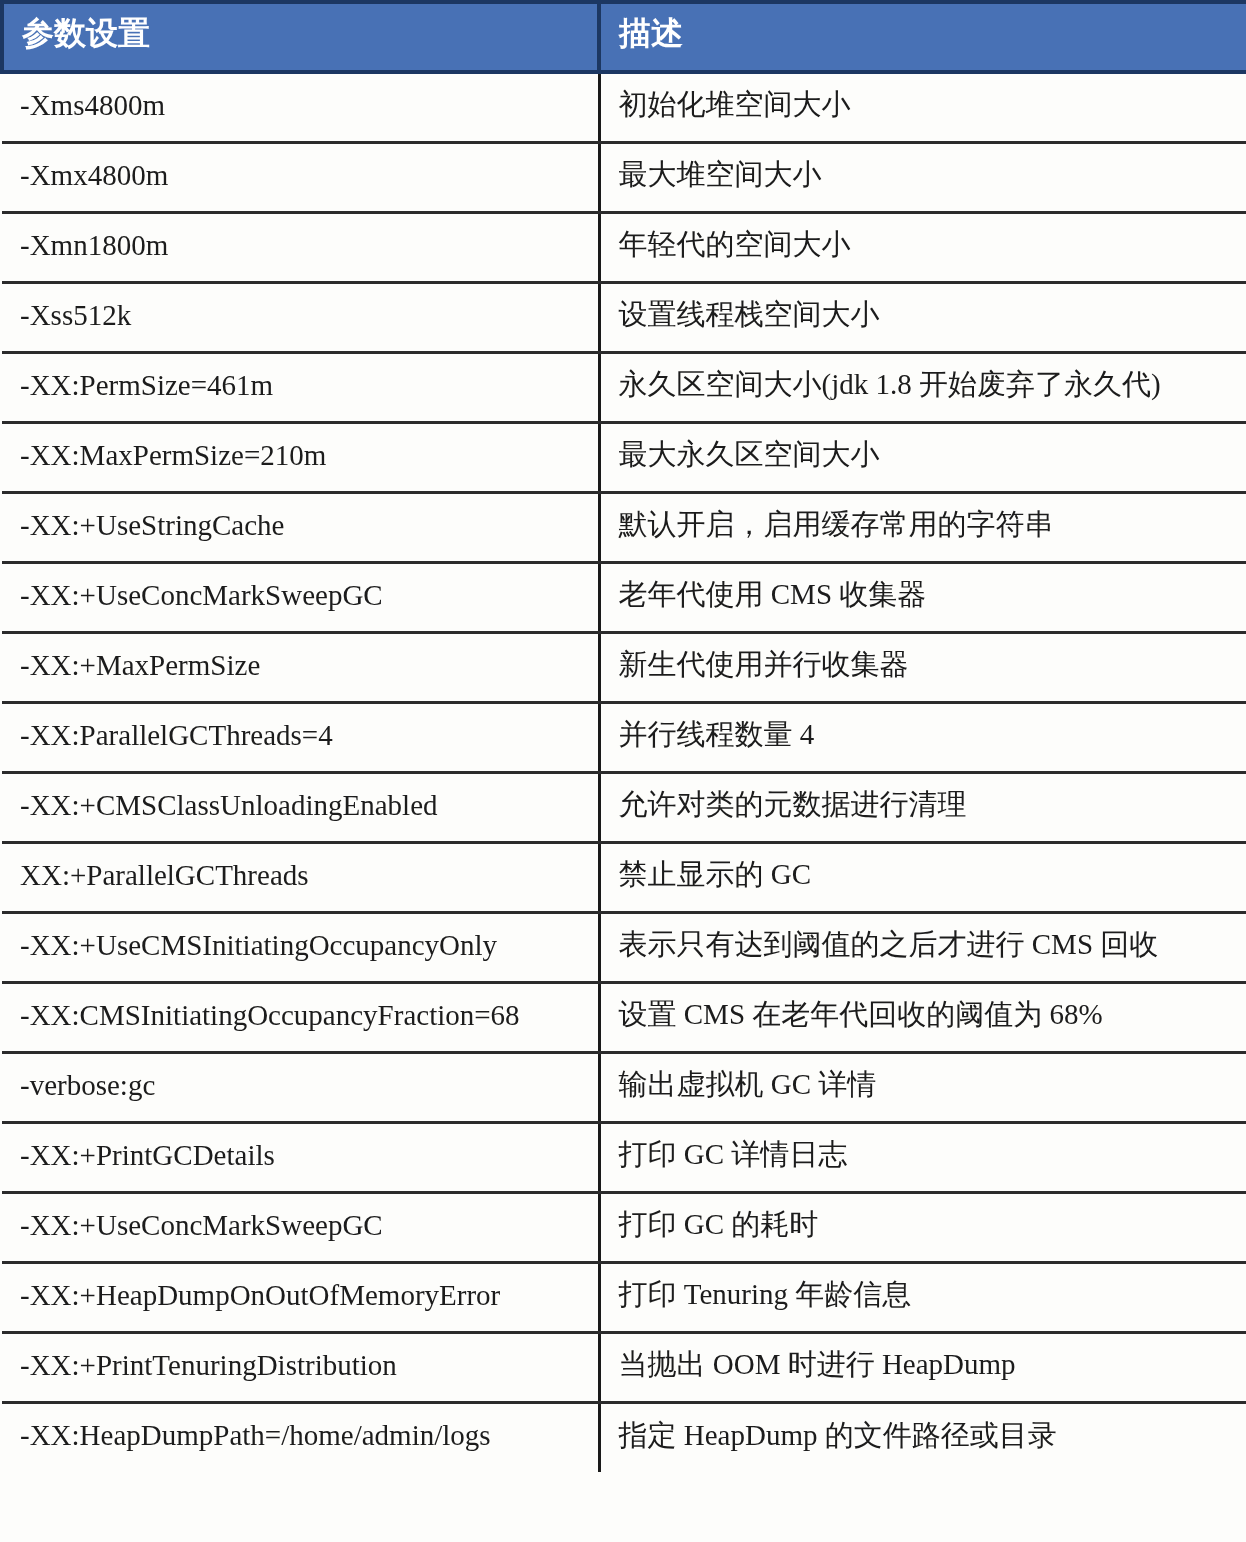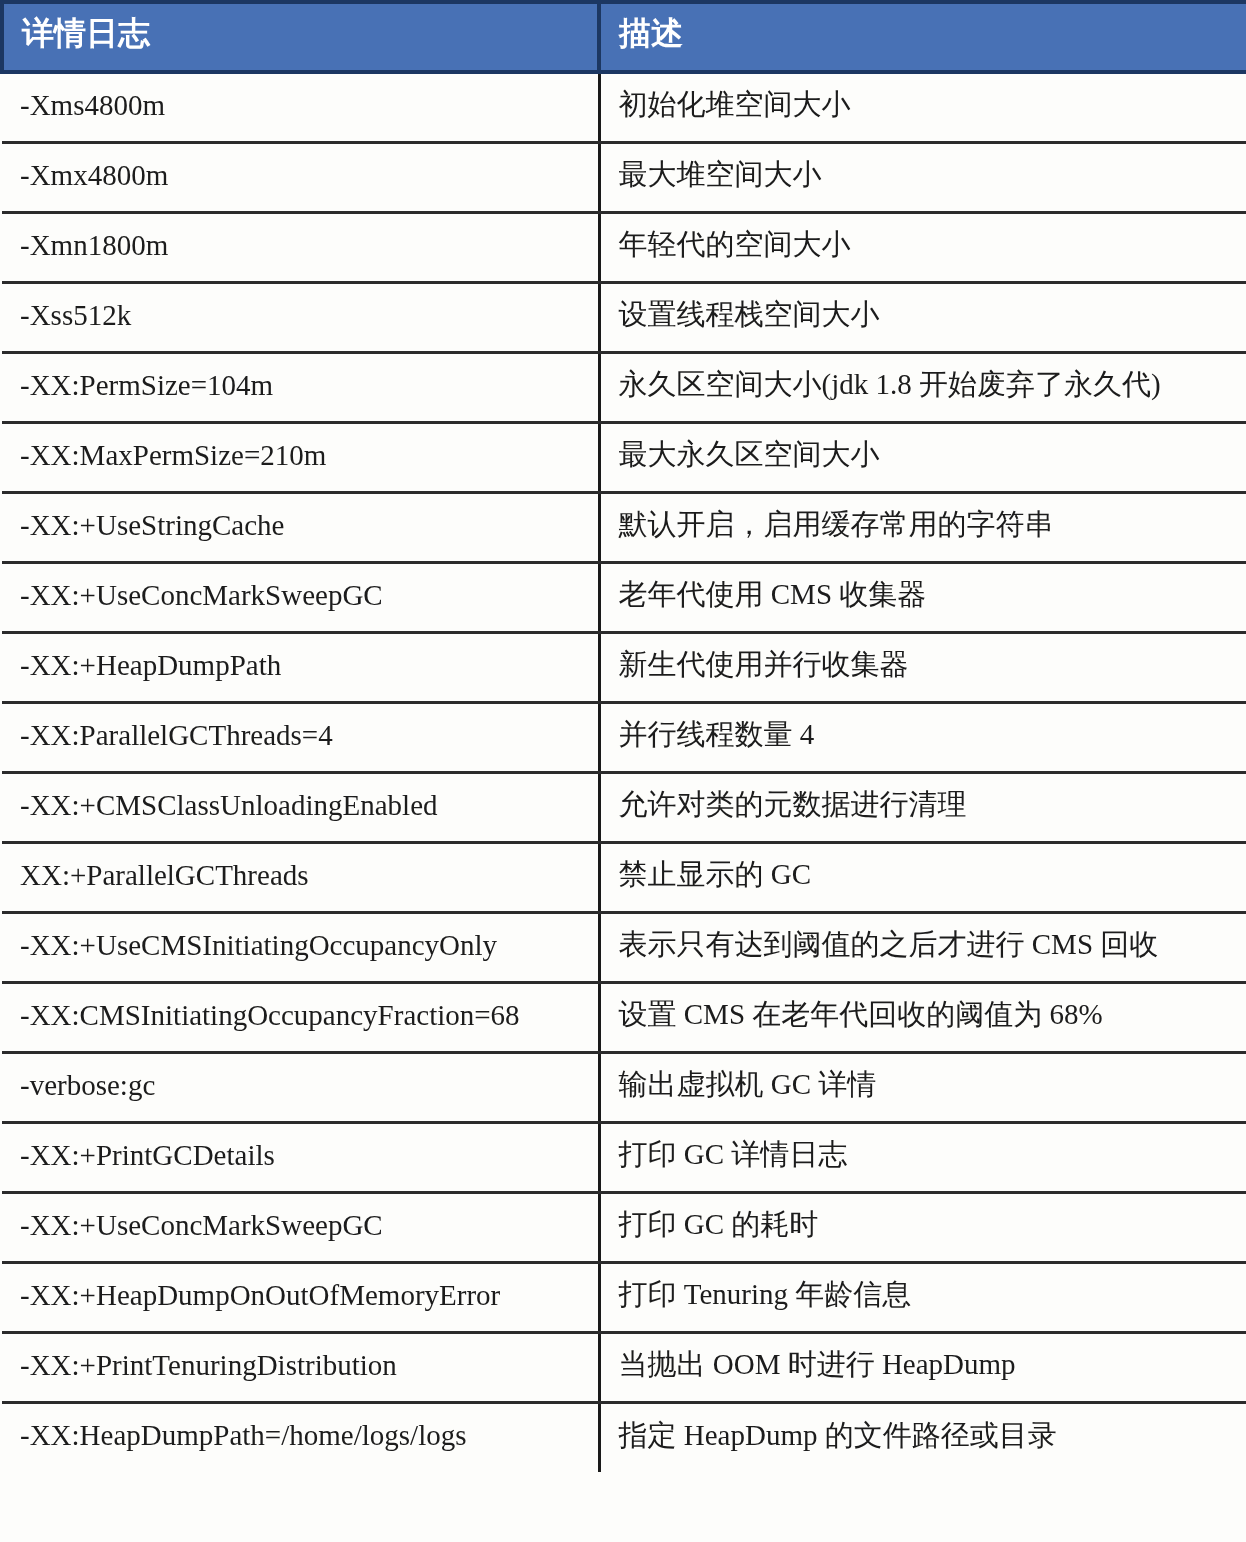--- a/index.html
+++ b/index.html
@@ -62,21 +62,21 @@
 </head>
 <body>
 
 <table class="params-table">
   <colgroup>
     <col style="width: 597px">
     <col style="width: 649px">
   </colgroup>
   <thead>
     <tr>
-      <th>详情日志</th>
+      <th>参数设置</th>
       <th>描述</th>
     </tr>
   </thead>
   <tbody>
     <tr>
       <td>-Xms4800m</td>
       <td>初始化堆空间大小</td>
     </tr>
     <tr>
       <td>-Xmx4800m</td>
@@ -84,37 +84,37 @@
     </tr>
     <tr>
       <td>-Xmn1800m</td>
       <td>年轻代的空间大小</td>
     </tr>
     <tr>
       <td>-Xss512k</td>
       <td>设置线程栈空间大小</td>
     </tr>
     <tr>
-      <td>-XX:PermSize=104m</td>
+      <td>-XX:PermSize=461m</td>
       <td>永久区空间大小(jdk 1.8 开始废弃了永久代)</td>
     </tr>
     <tr>
       <td>-XX:MaxPermSize=210m</td>
       <td>最大永久区空间大小</td>
     </tr>
     <tr>
       <td>-XX:+UseStringCache</td>
       <td>默认开启，启用缓存常用的字符串</td>
     </tr>
     <tr>
       <td>-XX:+UseConcMarkSweepGC</td>
       <td>老年代使用 CMS 收集器</td>
     </tr>
     <tr>
-      <td>-XX:+HeapDumpPath</td>
+      <td>-XX:+MaxPermSize</td>
       <td>新生代使用并行收集器</td>
     </tr>
     <tr>
       <td>-XX:ParallelGCThreads=4</td>
       <td>并行线程数量 4</td>
     </tr>
     <tr>
       <td>-XX:+CMSClassUnloadingEnabled</td>
       <td>允许对类的元数据进行清理</td>
     </tr>
@@ -144,17 +144,17 @@
     </tr>
     <tr>
       <td>-XX:+HeapDumpOnOutOfMemoryError</td>
       <td>打印 Tenuring 年龄信息</td>
     </tr>
     <tr>
       <td>-XX:+PrintTenuringDistribution</td>
       <td>当抛出 OOM 时进行 HeapDump</td>
     </tr>
     <tr>
-      <td>-XX:HeapDumpPath=/home/logs/logs</td>
+      <td>-XX:HeapDumpPath=/home/admin/logs</td>
       <td>指定 HeapDump 的文件路径或目录</td>
     </tr>
   </tbody>
 </table>
 
 </body></html>

